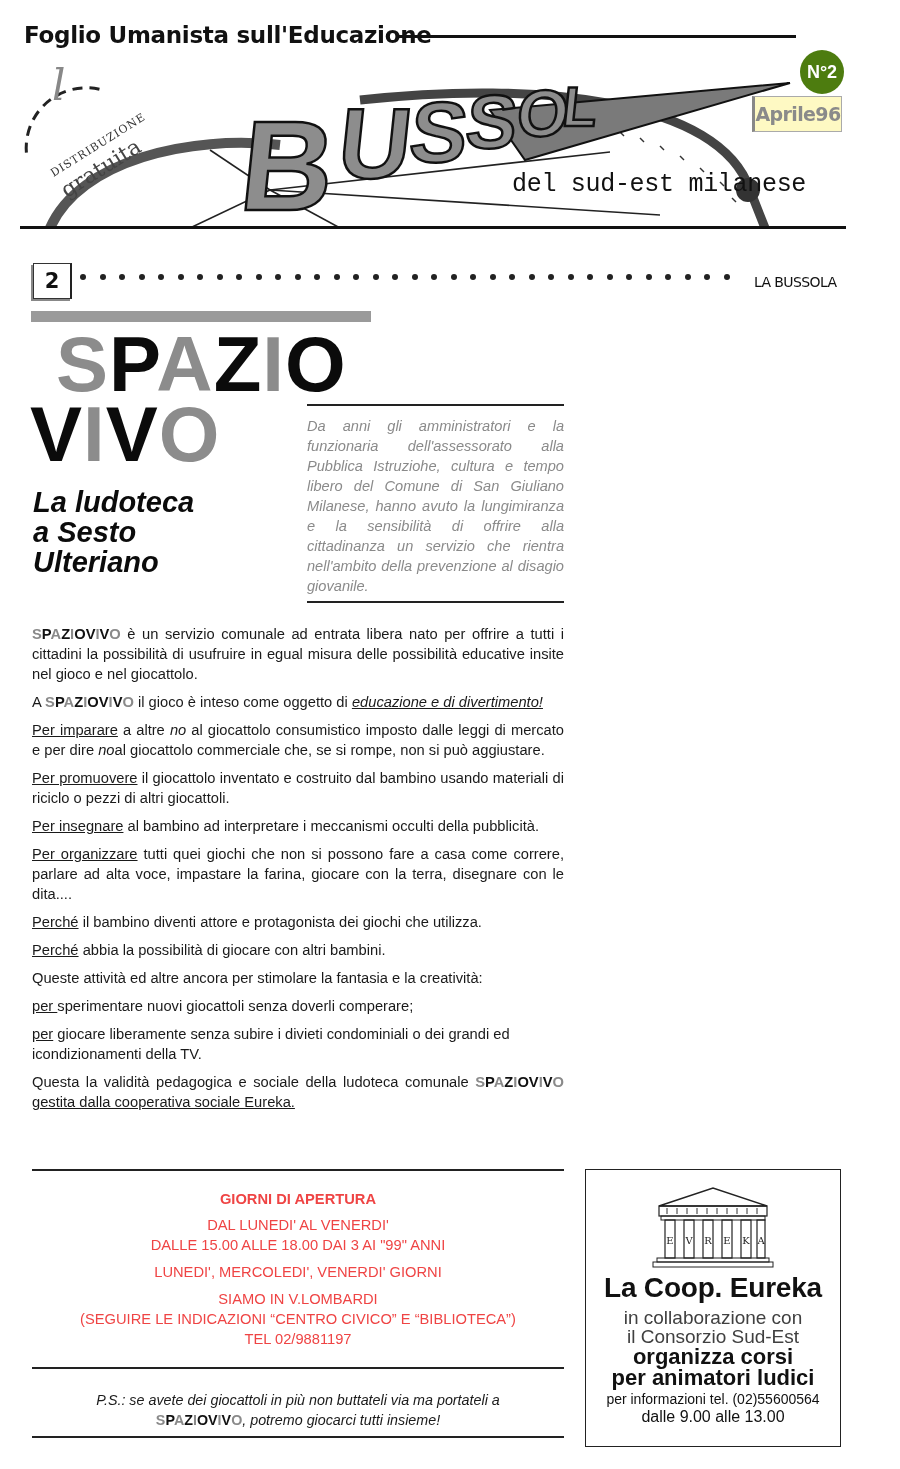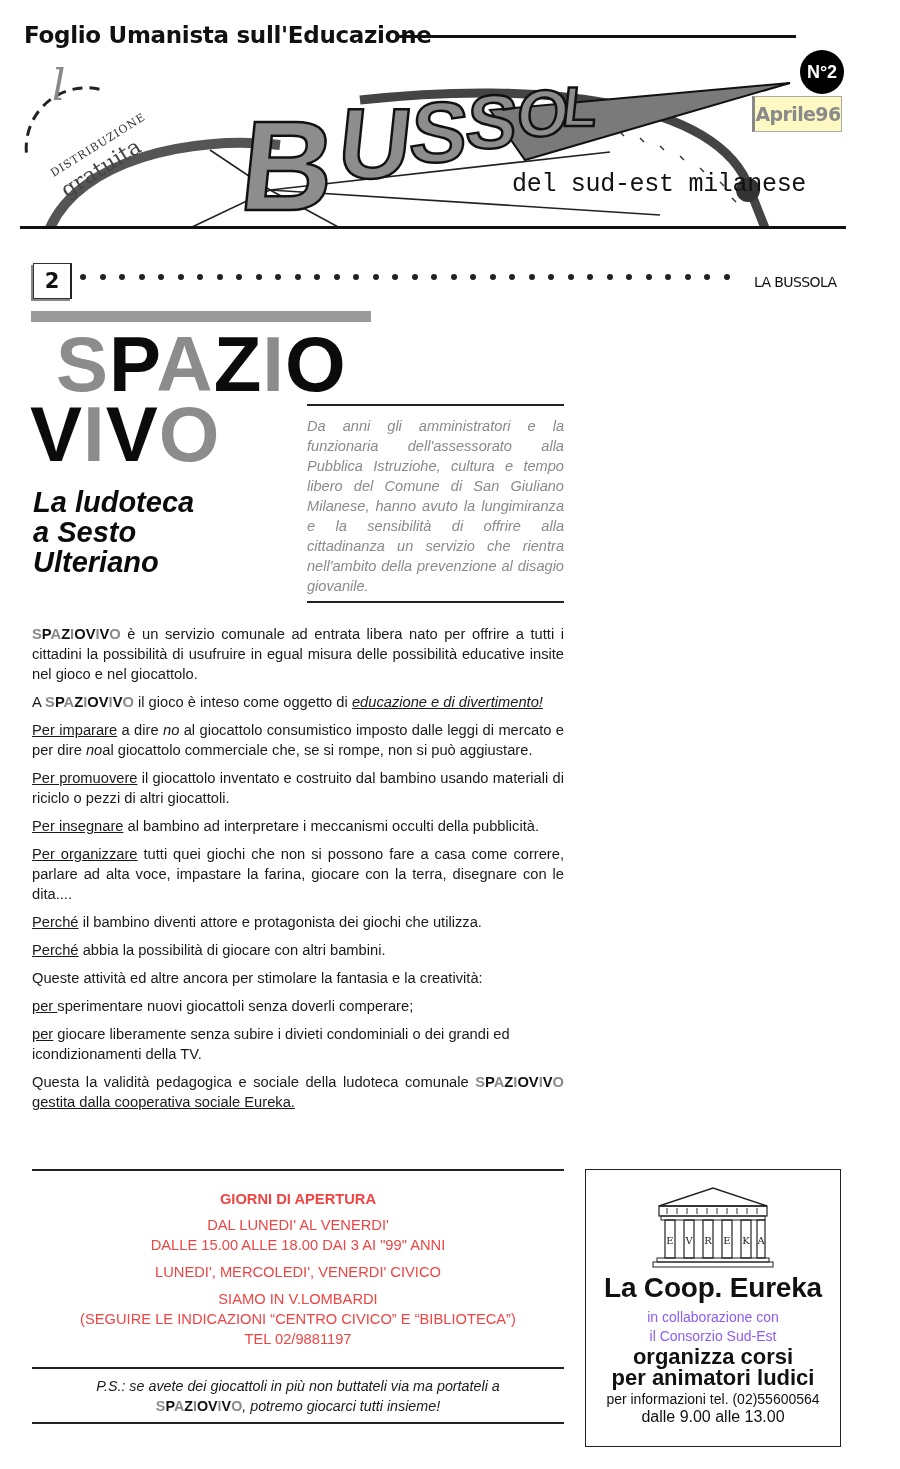--- a/index.html
+++ b/index.html
@@ -8,21 +8,21 @@
   .abs { position:absolute; }
 
   
   .mast-top-title { left:24px; top:22px; font-size:23px; font-weight:bold; letter-spacing:-0.3px; color:#111;
                     font-family:"DejaVu Sans", sans-serif; }
   .mast-rule-top { left:396px; top:35px; width:400px; height:3px; background:#111; }
   .mast-rule-bottom { left:20px; top:226px; width:826px; height:3px; background:#111; }
   .mast-art { left:20px; top:40px; width:830px; height:188px; }
   .mast-subtitle { left:512px; top:170px; font-size:25px; color:#111; font-family:Liberation Mono, monospace; letter-spacing:-0.3px;
                    background:rgba(255,255,255,0.0); }
-  .issue-badge { left:800px; top:50px; width:44px; height:44px; border-radius:50%; background:#000000; color:#fff;
+  .issue-badge { left:800px; top:50px; width:44px; height:44px; border-radius:50%; background:#4d7c0f; color:#fff;
                  display:flex; align-items:center; justify-content:center; font-weight:bold; font-size:18px; }
   .date-box { left:752px; top:96px; width:86px; height:34px; border:1px solid #aaa; border-left:3px solid #888;
               display:flex; align-items:center; justify-content:center; color:#8a8a8a; font-weight:bold; font-size:19px;
               font-family:"DejaVu Sans", sans-serif; letter-spacing:-0.6px; background:#fef9c3; }
 
   
   .page-num { left:33px; top:263px; width:36px; height:34px; border:1.5px solid #333; border-right:2px solid #222;
               display:flex; align-items:center; justify-content:center; font-weight:bold; font-size:21px;
               font-family:"DejaVu Sans", sans-serif; box-shadow:-2px 2px 0 #888; }
   .dots { left:80px; top:270px; width:650px; height:14px; display:flex; justify-content:space-between; align-items:center; }
@@ -50,27 +50,27 @@
   .u { text-decoration:underline; }
   .brand span { font-weight:bold; }
   .brand .g1 { color:#8a8a8a; } .brand .k1 { color:#111; }
 
   
   .hr { height:2px; background:#222; }
   .hours { left:32px; top:1169px; width:532px; }
   .hours-inner { text-align:center; font-size:14.7px; line-height:20px; color:#ef4444; }
   .hours-title { font-weight:bold; margin:18px 0 6px; }
   .hours-block { margin-bottom:7px; }
-  .ps { text-align:center; font-style:italic; font-size:14.3px; line-height:20px; color:#1a1a1a; padding:7px 0 6px; }
+  .ps { text-align:center; font-style:italic; font-size:14.3px; line-height:20px; color:#1a1a1a; padding:21px 0 6px; }
 
   
   .ad { left:585px; top:1169px; width:254px; height:276px; border:1.5px solid #222; text-align:center; }
   .temple { display:block; margin:14px auto 0; }
   .ad-title { font-size:28px; font-weight:bold; margin-top:2px; letter-spacing:-0.2px; }
-  .ad-text { font-size:14px; line-height:19px; margin-top:4px; color:#8b5cf6; }
+  .ad-text { font-size:19px; line-height:19px; margin-top:4px; color:#404040; }
   .ad-strong { font-size:22px; font-weight:bold; line-height:21px; }
   .ad-small { font-size:15px; line-height:18px; margin-top:2px; }
 </style>
 </head>
 <body>
 
 <div class="abs mast-top-title">Foglio Umanista sull'Educazione</div>
 <div class="abs mast-rule-top"></div>
 
 <svg class="abs mast-art" viewBox="0 0 830 188" width="830" height="188">
@@ -180,21 +180,21 @@
     <span>è un servizio comunale ad entrata libera nato per offrire a tutti i cittadini la possibilità di usufruire in egual misura delle possibilità educative insite nel gioco e nel giocattolo.</span>
   </p>
   <p class="nojust">
     <span>A</span>
     <span class="brand"><span class="g1">S</span><span class="k1">P</span><span class="g1">A</span><span class="k1">Z</span><span class="g1">I</span><span class="k1">O</span><span class="k1">V</span><span class="g1">I</span><span class="k1">V</span><span class="g1">O</span></span>
     <span>il gioco è inteso come oggetto di</span>
     <em class="u">educazione e di divertimento!</em>
   </p>
   <p>
     <span class="u">Per imparare</span>
-    <span>a dire</span>
+    <span>a altre</span>
     <em>no</em>
     <span>al giocattolo consumistico imposto dalle leggi di mercato e per dire</span>
     <em>no</em><span>al giocattolo commerciale che, se si rompe, non si può aggiustare.</span>
   </p>
   <p>
     <span class="u">Per promuovere</span>
     <span>il giocattolo inventato e costruito dal bambino usando materiali di riciclo o pezzi di altri giocattoli.</span>
   </p>
   <p>
     <span class="u">Per insegnare</span>
@@ -229,21 +229,21 @@
 
 <div class="abs hours">
   <div class="hr"></div>
   <div class="hours-inner">
     <div class="hours-title">GIORNI DI APERTURA</div>
     <div class="hours-block">
       <div>DAL LUNEDI' AL VENERDI'</div>
       <div>DALLE 15.00 ALLE 18.00 DAI 3 AI "99" ANNI</div>
     </div>
     <div class="hours-block">
-      <div>LUNEDI', MERCOLEDI', VENERDI' CIVICO</div>
+      <div>LUNEDI', MERCOLEDI', VENERDI' GIORNI</div>
     </div>
     <div class="hours-block" style="margin-bottom:18px;">
       <div>SIAMO IN V.LOMBARDI</div>
       <div>(SEGUIRE LE INDICAZIONI “CENTRO CIVICO” E “BIBLIOTECA”)</div>
       <div>TEL 02/9881197</div>
     </div>
   </div>
   <div class="hr"></div>
   <div class="ps">
     <div>P.S.: se avete dei giocattoli in più non buttateli via ma portateli a</div>

